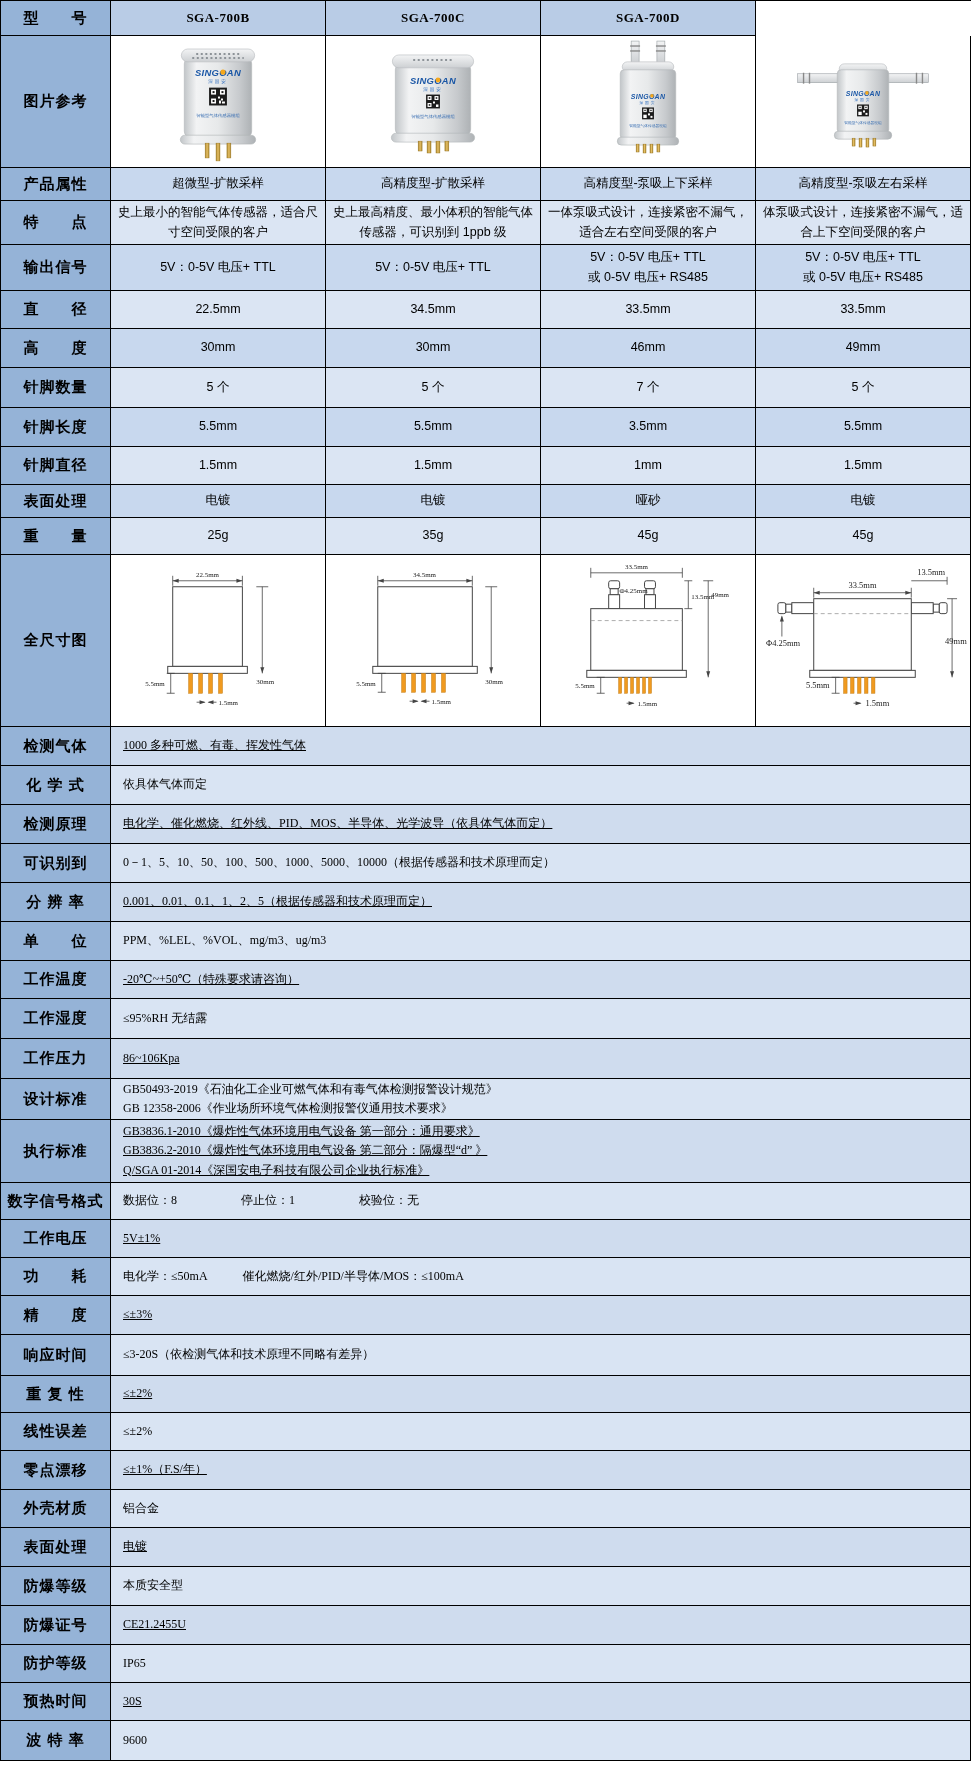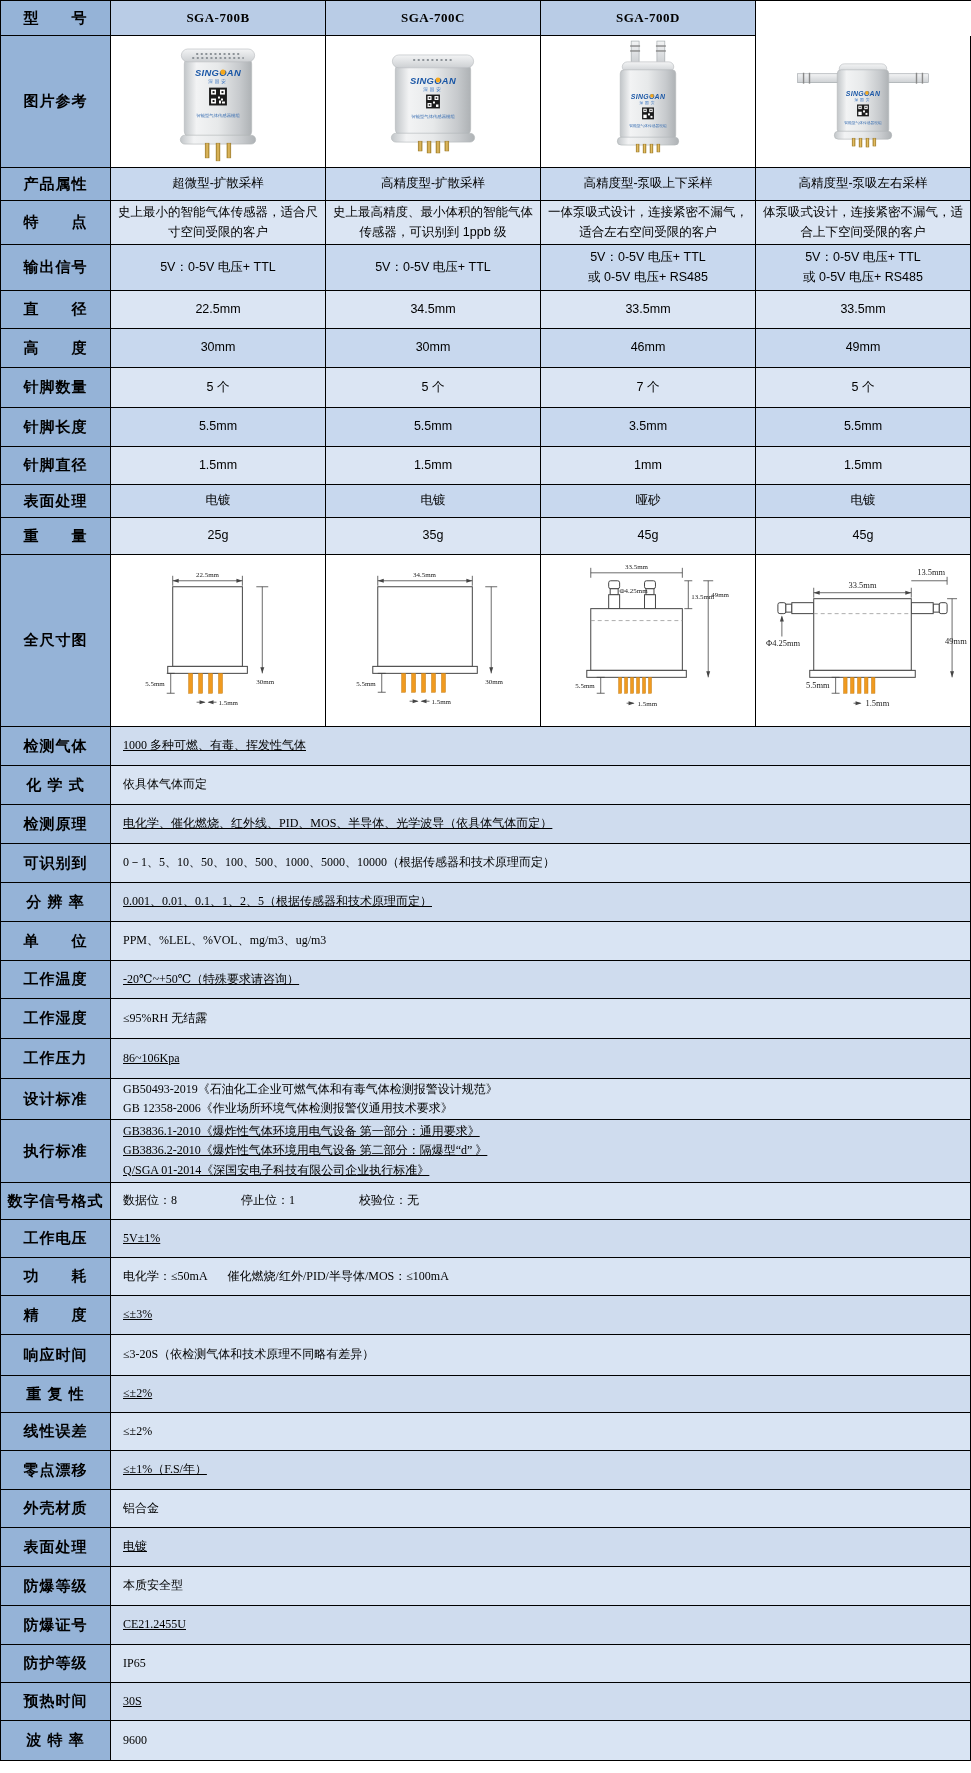--- a/index.html
+++ b/index.html
@@ -14,21 +14,21 @@
   .val{font-size:12.5px;padding:2px 6px;line-height:1.55;}
   .dk{background:#c8d8ee;}
   .lt{background:#dbe5f3;}
   .wh{background:#ffffff;}
   .pre{white-space:pre-line;}
   .sval{justify-content:flex-start;text-align:left;padding-left:12px;font-size:12px;
         font-family:"Liberation Serif","DejaVu Serif",serif;line-height:1.6;}
   .sdk{background:#cfdcee;text-decoration:underline;}
   .slt{background:#d9e4f3;}
   .gap1{margin-right:64px;}
-  .gap2{margin-right:20px;}
+  .gap2{margin-right:35px;}
   .photo-svg,.diag-svg{width:100%;height:100%;}
   .logo-en{font-size:9.5px;font-weight:bold;font-style:italic;fill:#1b57a6;text-anchor:middle;letter-spacing:.3px;}
   .logo-en.sm{font-size:7px;}
   .logo-cn{font-size:4.6px;fill:#2a6bbf;text-anchor:middle;letter-spacing:2px;}
   .logo-cn.sm{font-size:3.8px;}
   .photo-label{font-size:4.4px;fill:#3a6fb3;text-anchor:middle;}
   .photo-label.sm{font-size:3.8px;}
   .dim{stroke:#444;stroke-width:.8;fill:none;}
   .dash{stroke:#999;stroke-width:.8;stroke-dasharray:4 3;fill:none;}
   .outl{fill:#fff;stroke:#444;stroke-width:1;}

